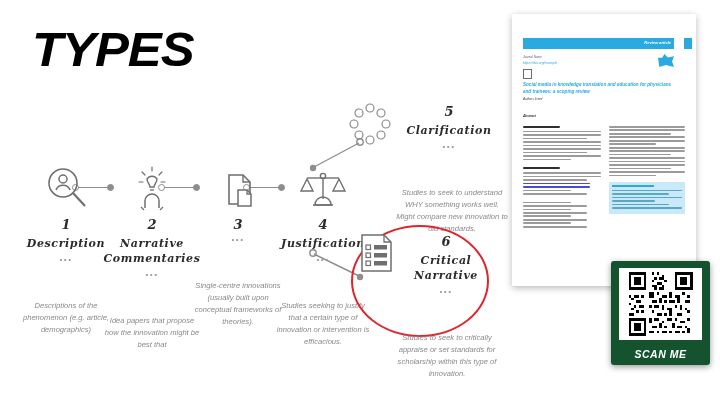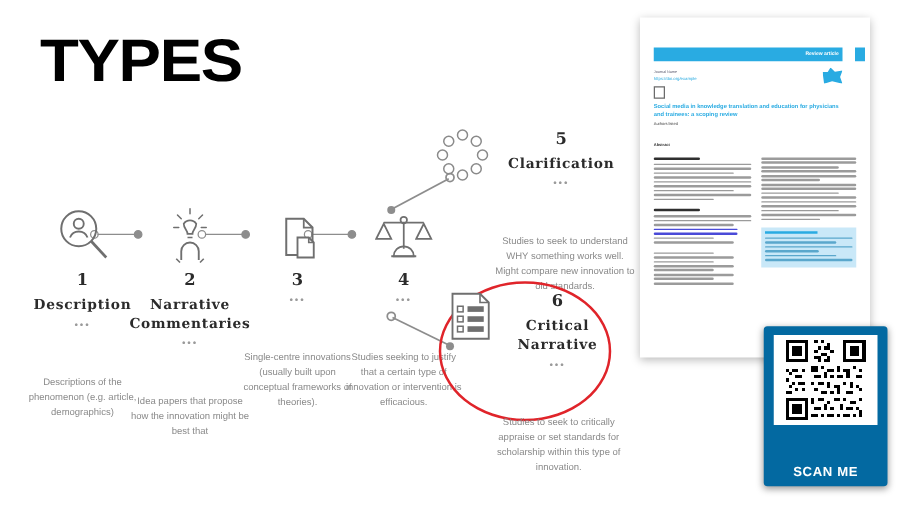--- a/index.html
+++ b/index.html
@@ -1,18 +1,18 @@
 <!DOCTYPE html>
 <html><head>
 <meta charset="utf-8">
 <style>
   html,body{margin:0;padding:0;}
   body{width:720px;height:405px;background:#ffffff;overflow:hidden;
        font-family:"Liberation Sans",sans-serif;position:relative;}
-  #slide{position:absolute;inset:0;background:#fff;}
+  #slide{position:absolute;inset:0;background:#fff;font-style:italic;}
 
   
   .title{position:absolute;left:32px;top:26px;font-family:"Liberation Sans",sans-serif;
          font-size:48px;font-weight:bold;letter-spacing:-1px;color:#000;
          transform:scaleX(1.06);transform-origin:left center;line-height:1;}
 
   
   .timeline{position:absolute;left:0;top:80px;width:510px;height:260px;}
   .node{position:absolute;width:104px;text-align:center;}
   .icon-wrap{height:56px;display:flex;align-items:flex-end;justify-content:center;}
@@ -58,21 +58,21 @@
   .tline.s{width:62%;}
   .tline.m{width:82%;}
   .tline.b{background:#2f2f2f;width:48%;height:1.9px;margin-bottom:3px;}
   .tline.blue{background:#4a4ad8;width:86%;}
   .gap{height:5px;}
   .bluebox{margin-top:6px;background:#c9e8f8;padding:3px;}
   .bluebox .bh{height:2px;background:#29abe2;width:60%;margin-bottom:2.5px;}
   .bluebox .tline{background:#5aa7cc;}
 
   
-  .qrpanel{position:absolute;left:611px;top:261px;width:99px;height:128px;background:#0369a1;
+  .qrpanel{position:absolute;left:611px;top:261px;width:99px;height:104px;background:#14532d;
            border-radius:3px;box-shadow:0 2px 6px rgba(0,0,0,.4);}
   .qrbox{position:absolute;left:8px;top:7px;width:83px;height:72px;background:#fff;
          padding:4px;box-sizing:border-box;}
   .qrgrid{width:100%;height:100%;}
   .scanme{position:absolute;left:0;right:0;bottom:5px;text-align:center;color:#fff;
           font-size:10.5px;font-weight:bold;letter-spacing:.5px;
           font-family:"Liberation Sans",sans-serif;}
 </style>
 </head>
 <body>
@@ -169,20 +169,21 @@
           <circle cx="25" cy="11" r="2.6" fill="none" stroke="#6f6f6f" stroke-width="1.4"></circle>
           <line x1="9" y1="13" x2="41" y2="13" stroke="#6f6f6f" stroke-width="1.4"></line>
           <line x1="25" y1="14" x2="25" y2="34" stroke="#6f6f6f" stroke-width="1.4"></line>
           <path d="M3 26 l6 -12 l6 12 z" fill="none" stroke="#6f6f6f" stroke-width="1.4"></path>
           <path d="M35 26 l6 -12 l6 12 z" fill="none" stroke="#6f6f6f" stroke-width="1.4"></path>
           <path d="M17 40 a8 8 0 0 1 16 0 z" fill="none" stroke="#6f6f6f" stroke-width="1.4"></path>
           <line x1="15" y1="40" x2="35" y2="40" stroke="#6f6f6f" stroke-width="1.5"></line>
         </svg>
       </div>
       <div class="num">4</div>
+      <div class="lbl">Justification</div>
       <div class="dots">•••</div>
       <div class="desc">Studies seeking to justify that a certain type of innovation or intervention is efficacious.</div>
     </div>
 
   </div>
 
   <div style="position:absolute;left:348px;top:98px;width:148px;">
     <div style="position:absolute;left:0;top:4px;">
       <svg width="44" height="44" viewBox="0 0 44 44">
         <g fill="none" stroke="#8a8a8a" stroke-width="1.2">

